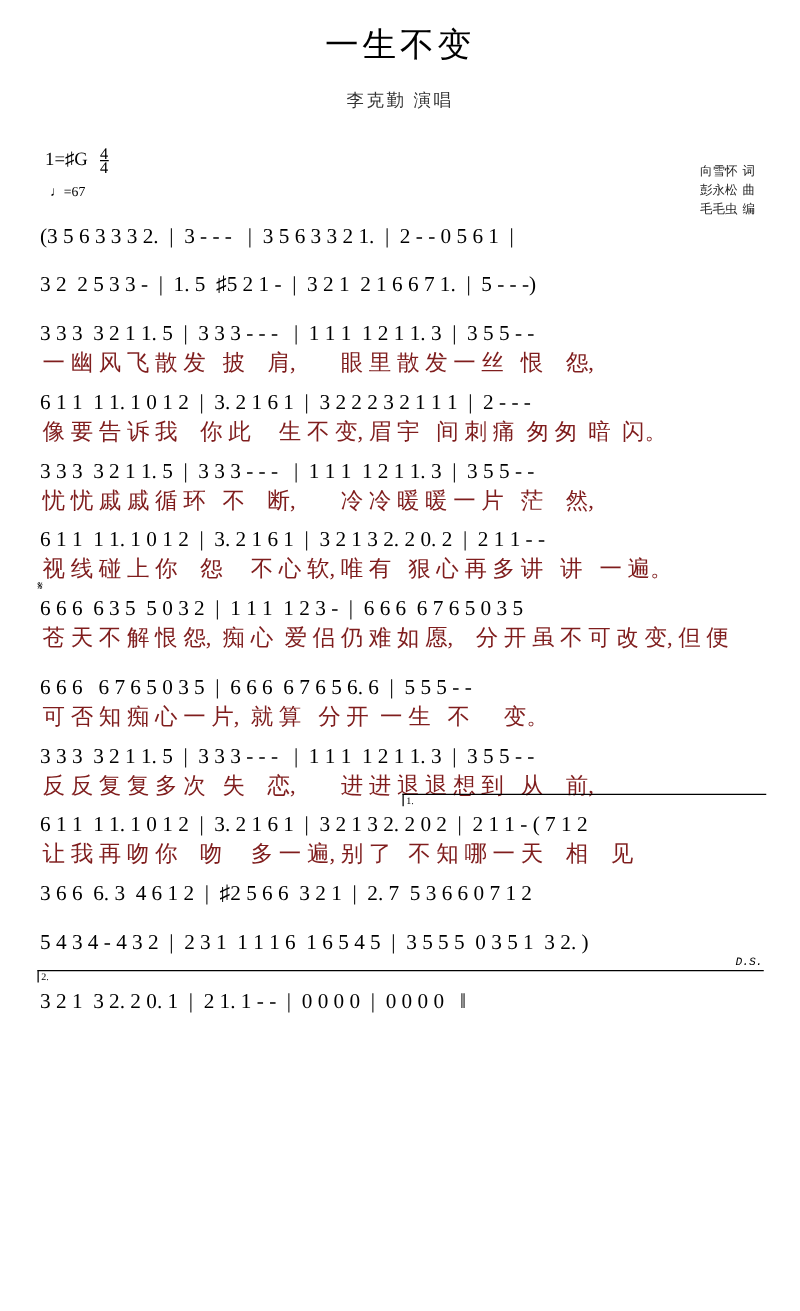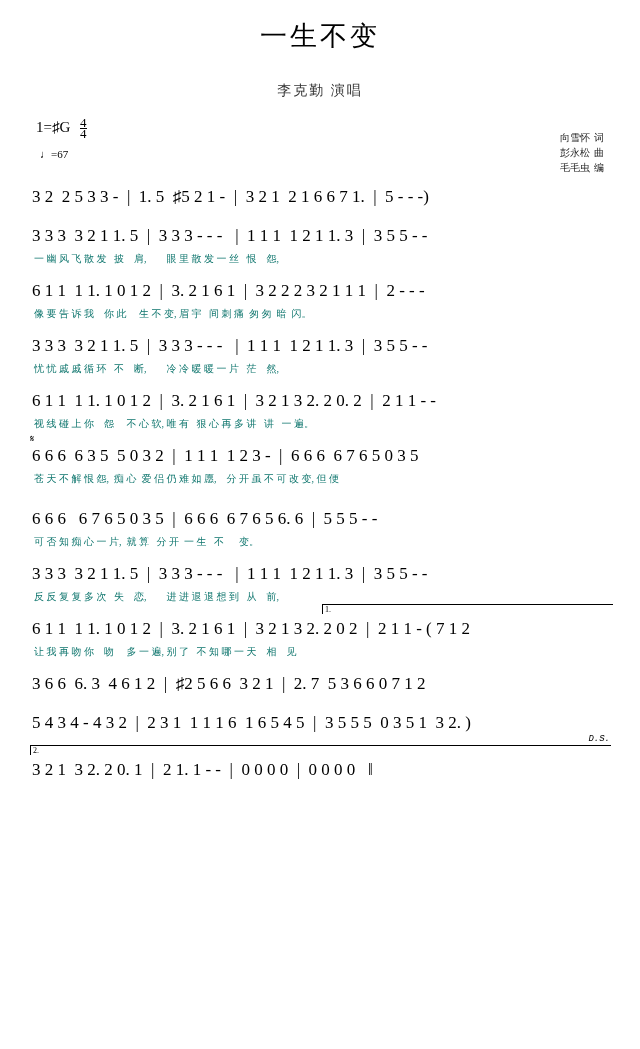--- a/index.html
+++ b/index.html
@@ -24,21 +24,21 @@
     text-align: center;
     font-size: 27px;
     letter-spacing: 3px;
     margin-top: 18px;
     font-family: "Liberation Serif", serif;
   }
   .subtitle {
     text-align: center;
     font-size: 14px;
     letter-spacing: 2px;
-    margin-top: 28px;
+    margin-top: 18px;
     color: #333;
   }
   .meta-block {
     position: absolute;
     right: 36px;
     top: 100px;
     text-align: left;
     font-size: 10px;
     line-height: 15px;
     color: #222;
@@ -83,26 +83,26 @@
   }
   .notes {
     font-size: 17px;
     letter-spacing: 0px;
     white-space: pre;
     font-family: "Liberation Serif", serif;
     line-height: 26px;
     padding-left: 2px;
   }
   .lyrics {
-    font-size: 10px;
+    font-size: 18px;
     white-space: pre;
     font-family: "Liberation Serif", serif;
     line-height: 20px;
     padding-left: 4px;
-    color: #0f766e;
+    color: #7f1d1d;
   }
   .line-gap { height: 8px; }
   .segno {
     position: absolute;
     left: 0px;
     top: -10px;
     font-size: 10px;
   }
   .ds-mark {
     position: absolute;
@@ -148,20 +148,24 @@
     <div>
       <span>彭永松</span><span class="role">曲</span>
     </div>
     <div>
       <span>毛毛虫</span><span class="role">编</span>
     </div>
   </div>
 
   <div class="staff">
 
+    <div class="line">
+      <div class="notes">(3 5 6 3 3 3 2.  |  3 - - -   |  3 5 6 3 3 2 1.  |  2 - - 0 5 6 1  |</div>
+      <div class="lyrics"></div>
+    </div>
     <div class="line-gap"></div>
 
     <div class="line">
       <div class="notes">3 2  2 5 3 3 -  |  1. 5  ♯5 2 1 -  |  3 2 1  2 1 6 6 7 1.  |  5 - - -)</div>
       <div class="lyrics"></div>
     </div>
     <div class="line-gap"></div>
 
     <div class="line">
       <div class="notes">3 3 3  3 2 1 1. 5  |  3 3 3 - - -   |  1 1 1  1 2 1 1. 3  |  3 5 5 - -</div>

